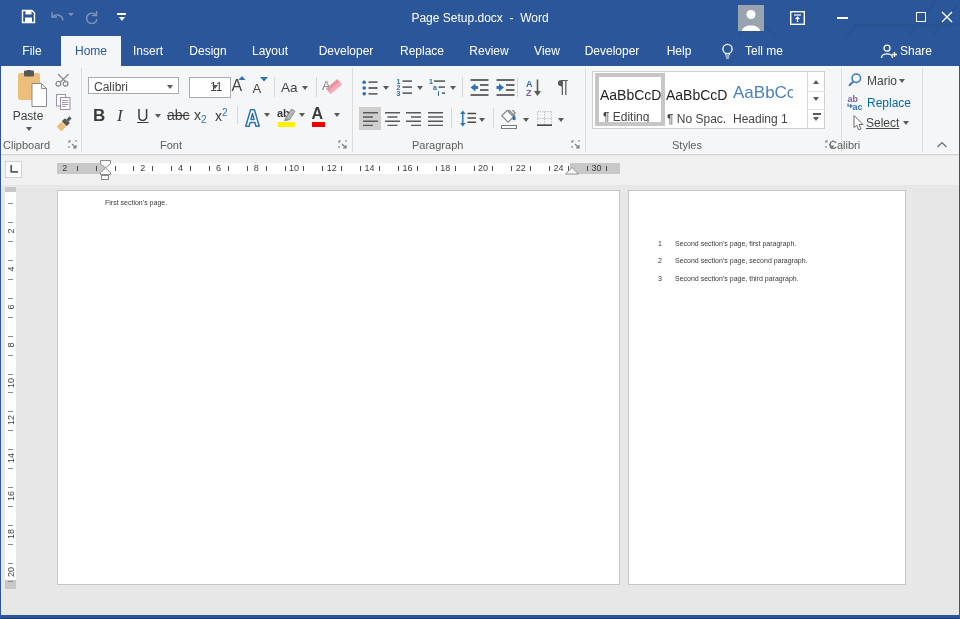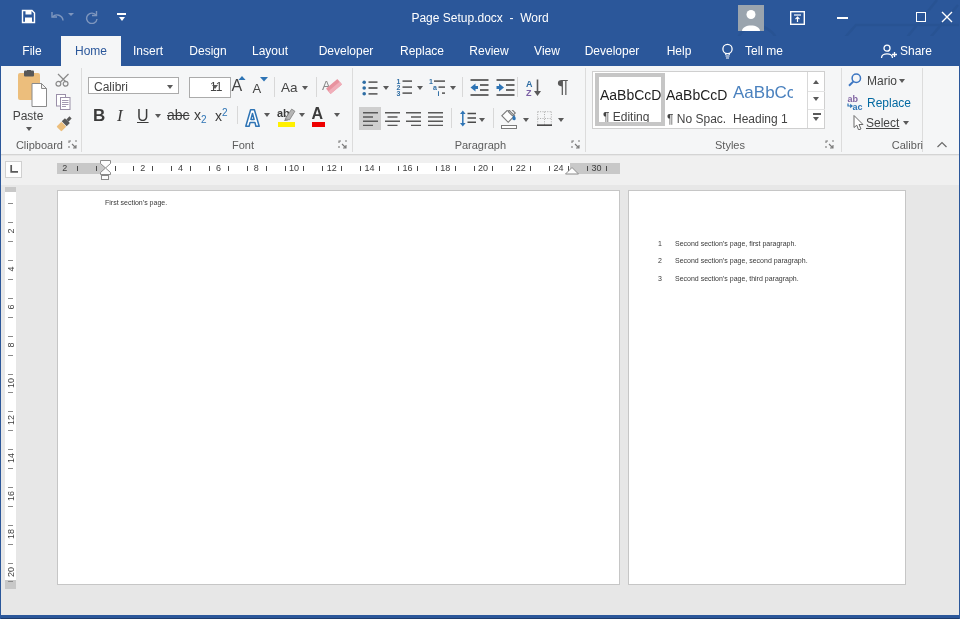--- a/index.html
+++ b/index.html
@@ -11,21 +11,21 @@
   
   #titlebar { position:absolute; left:0; top:0; width:960px; height:36px; background:#2B579A; overflow:hidden; }
   #tabrow { position:absolute; left:0; top:36px; width:960px; height:30px; background:#2B579A; }
   .ttxt { color:#FFFFFF; font-size:12px; }
   .tab { position:absolute; top:0; height:30px; line-height:30px; color:#FFFFFF; font-size:12px; text-align:center; }
   #hometab { position:absolute; left:61px; top:0; width:60px; height:30px; background:#F5F6F7; color:#2B579A; line-height:30px; text-align:center; font-size:12px; }
 
   
   #ribbon { position:absolute; left:0; top:66px; width:960px; height:89px; background:#F5F6F7; border-bottom:1px solid #D4D4D4; }
   .gsep { position:absolute; top:2px; width:1px; height:84px; background:#DCDCDC; }
-  .glabel { position:absolute; bottom:3px; font-size:11px; color:#5C5C5C; text-align:right; }
+  .glabel { position:absolute; bottom:3px; font-size:11px; color:#5C5C5C; text-align:left; }
   .launch { position:absolute; bottom:4px; width:10px; height:10px; }
 
   
   #rulerrow { position:absolute; left:0; top:156px; width:960px; height:29px; background:#F0F0F0; }
   #hruler { position:absolute; left:57px; top:7px; width:563px; height:11px; background:#FFFFFF; }
   .rmarg { position:absolute; top:0; height:11px; background:#C8C8C8; }
   .rnum { position:absolute; top:0; font-size:9px; color:#404040; line-height:11px; }
   .rtick { position:absolute; top:3px; width:1px; height:5px; background:#4A4A4A; }
 
   
@@ -128,21 +128,21 @@
 
     <div class="gsep" style="left:81px;"></div>
     <div class="gsep" style="left:352px;"></div>
     <div class="gsep" style="left:585px;"></div>
     <div class="gsep" style="left:841px;"></div>
     <div class="gsep" style="left:922px;"></div>
 
     <div class="glabel" style="left:3px;width:60px;">Clipboard</div>
     <div class="glabel" style="left:160px;width:94px;">Font</div>
     <div class="glabel" style="left:412px;width:94px;">Paragraph</div>
-    <div class="glabel" style="left:651px;width:94px;">Styles</div>
+    <div class="glabel" style="left:672px;width:94px;">Styles</div>
     <div class="glabel" style="left:829px;width:94px;">Calibri</div>
 
     <svg class="launch" style="left:68px;" width="10" height="10" viewBox="0 0 10 10">
         <path d="M1 3 V1 H3 M7 1 H9 M1 6 V8 M4 4 L8 8 M8 5 V8 H5" fill="none" stroke="#7A7A7A" stroke-width="1.1"></path>
       </svg>
     <svg class="launch" style="left:338px;" width="10" height="10" viewBox="0 0 10 10">
         <path d="M1 3 V1 H3 M7 1 H9 M1 6 V8 M4 4 L8 8 M8 5 V8 H5" fill="none" stroke="#7A7A7A" stroke-width="1.1"></path>
       </svg>
     <svg class="launch" style="left:571px;" width="10" height="10" viewBox="0 0 10 10">
         <path d="M1 3 V1 H3 M7 1 H9 M1 6 V8 M4 4 L8 8 M8 5 V8 H5" fill="none" stroke="#7A7A7A" stroke-width="1.1"></path>

